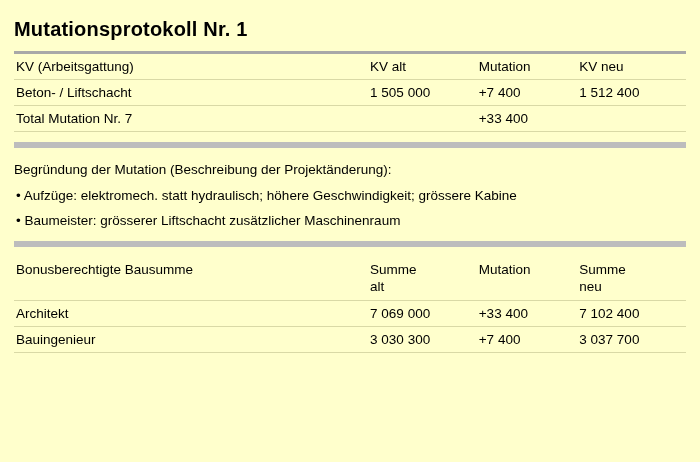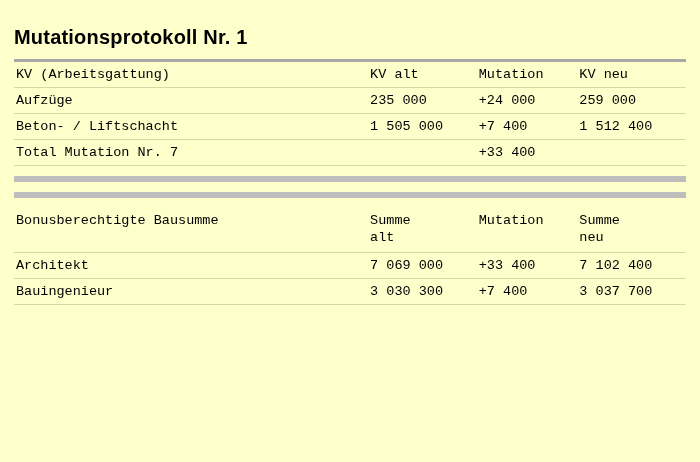--- a/index.html
+++ b/index.html
@@ -14,41 +14,40 @@
     font-size: 13.5px;
     color: #000000;
     overflow: hidden;
   }
   .page {
     position: relative;
     width: 700px;
     height: 462px;
     background: #ffffcc;
     box-sizing: border-box;
-    padding: 16px 14px;
+    padding: 8px 14px;
   }
   .title-bar {
     padding-top: 10px;
     padding-bottom: 6px;
   }
   .title {
     font-size: 20px;
     font-weight: bold;
     letter-spacing: 0.2px;
   }
   .rule {
     height: 3px;
     background: #a8a8a8;
     margin: 4px 0 0 0;
   }
   table.grid {
     width: 100%;
     border-collapse: collapse;
     table-layout: fixed;
-    font-family: Liberation Mono, monospace;
   }
   table.grid td, table.grid th {
     padding: 5px 8px 5px 2px;
     vertical-align: top;
     text-align: left;
     font-weight: normal;
     font-size: 13.5px;
     border-bottom: 1px solid #d9d9a6;
   }
   .hdr td, .hdr th {
@@ -109,44 +108,43 @@
     <thead>
       <tr class="hdr">
         <th>KV (Arbeitsgattung)</th>
         <th>KV alt</th>
         <th>Mutation</th>
         <th>KV neu</th>
       </tr>
     </thead>
     <tbody>
       <tr>
-        <td>Aufzüge</td>
-        <td class="num">235 000</td>
-        <td class="num">+24 000</td>
-        <td class="num">259 000</td>
-      </tr>
-      <tr>
         <td>Beton- / Liftschacht</td>
         <td class="num">1 505 000</td>
         <td class="num">+7 400</td>
         <td class="num">1 512 400</td>
       </tr>
       <tr>
         <td>Total Mutation Nr. 7</td>
         <td class="num blank"></td>
         <td class="num">+33 400</td>
         <td class="num blank"></td>
       </tr>
     </tbody>
   </table>
 
   <div class="sep-block">
     <div class="sep-bar"></div>
   </div>
 
+  <div class="reason">
+    <p>Begründung der Mutation (Beschreibung der Projektänderung):</p>
+    <p class="bullet-line">• Aufzüge: elektromech. statt hydraulisch; höhere Geschwindigkeit; grössere Kabine</p>
+    <p class="bullet-line">• Baumeister: grösserer Liftschacht zusätzlicher Maschinenraum</p>
+  </div>
 
   <div class="sep-block">
     <div class="sep-bar"></div>
   </div>
 
   <table class="grid">
     <colgroup>
       <col class="col-label">
       <col class="col-a">
       <col class="col-b">

